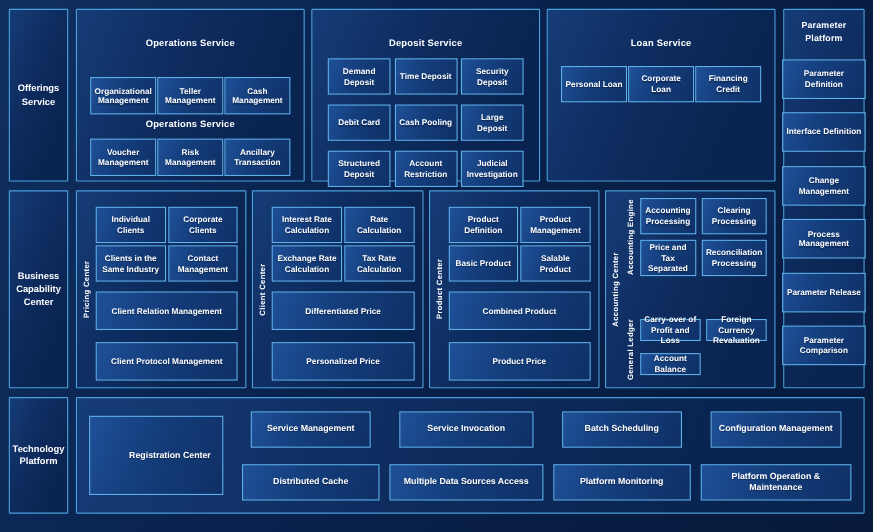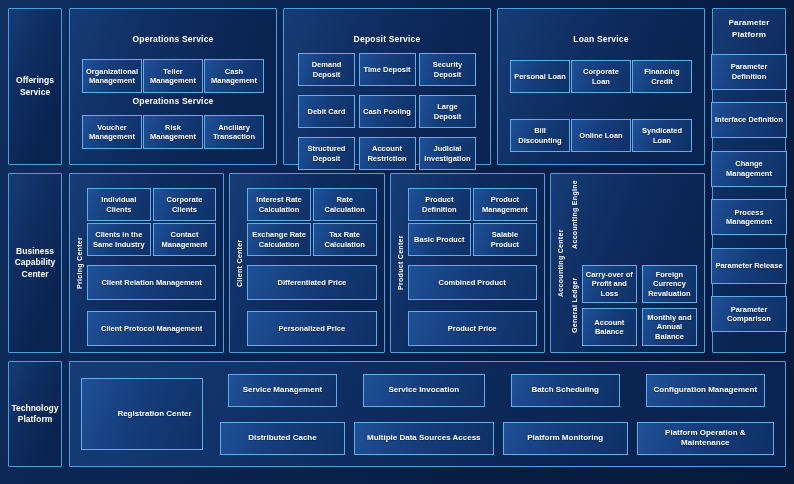--- a/index.html
+++ b/index.html
@@ -33,21 +33,21 @@
     background:linear-gradient(112deg,#1f5097 0%,#143d7b 45%,#0f3066 100%);
     display:flex;align-items:center;justify-content:center;text-align:center;
     font-size:7.5px;line-height:1.25;padding:2px 3px;
     text-shadow:0 1px 1px rgba(0,0,0,.35);
   }
   .ptitle{text-align:center;font-size:8.5px;letter-spacing:.2px;}
   
   .top-row{display:flex;gap:6px;}
   .top-row .panel{flex:1;display:flex;flex-direction:column;padding:25px 12px 8px;}
   .brow{display:flex;justify-content:space-between;}
-  .op .brow1{margin-top:15px;}
+  .op .brow1{margin-top:26px;}
   .op .mid-title{margin-top:3px;}
   .op .brow2{margin-top:9px;}
   .op .sbox{width:60px;height:34px;}
   .dep .brow{margin-top:9px;padding:0 2px;}
   .dep .sbox{width:57px;height:33px;}
   .loan .brow1{margin-top:16px;}
   .loan .brow2{margin-top:26px;}
   .loan .sbox{width:60px;height:33px;}
   
   .param{grid-column:3;grid-row:1/3;display:flex;flex-direction:column;align-items:center;padding:8px 17px;}
@@ -67,21 +67,21 @@
   .grid2{display:grid;grid-template-columns:1fr 1fr;gap:2px;}
   .grid2 .sbox{height:33px;}
   .wbox{height:36px;margin-top:9px;}
   .wbox.last{margin-top:11px;}
   
   .acct{padding:5px 7px 5px 2px;}
   .acct-groups{flex:1;display:flex;flex-direction:column;justify-content:space-between;}
   .acct-group{display:flex;gap:2px;}
   .acct-group .grid2{flex:1;gap:5px;}
   .g-engine .sbox{height:33px;}
-  .g-ledger .sbox{height:38px;}
+  .g-ledger .sbox{height:20px;}
   
   .tech-panel{grid-column:2/4;grid-row:3;display:flex;align-items:center;padding:10px 11px;gap:17px;}
   .reg-box{width:122px;height:72px;flex:0 0 122px;font-size:8px;padding-left:28px;}
   .tech-grid{flex:1;display:grid;grid-template-columns:1fr 1.12fr 1fr 1.1fr;gap:15px 9px;align-items:stretch;}
   .tech-grid .sbox{height:33px;font-size:8px;}
   .tech-grid .narrow{width:87%;justify-self:center;}
 </style>
 </head>
 <body>
 
@@ -124,25 +124,20 @@
         <div class="sbox">Judicial Investigation</div>
       </div>
     </section>
 
     <section class="panel loan">
       <div class="ptitle">Loan Service</div>
       <div class="brow brow1">
         <div class="sbox">Personal Loan</div>
         <div class="sbox">Corporate Loan</div>
         <div class="sbox">Financing Credit</div>
-      </div>
-      <div class="brow brow2">
-        <div class="sbox">Bill Discounting</div>
-        <div class="sbox">Online Loan</div>
-        <div class="sbox">Syndicated Loan</div>
       </div>
     </section>
   </div>
 
   <aside class="panel param">
     <div class="ptitle">
       <div>Parameter</div>
       <div>Platform</div>
     </div>
     <div class="sbox">Parameter Definition</div>
@@ -197,28 +192,33 @@
         <div class="sbox wbox">Combined Product</div>
         <div class="sbox wbox last">Product Price</div>
       </div>
     </section>
 
     <section class="panel acct">
       <div class="vlabel">Accounting Center</div>
       <div class="acct-groups">
         <div class="acct-group g-engine">
           <div class="vlabel">Accounting Engine</div>
+          <div class="grid2">
+            <div class="sbox">Accounting Processing</div>
+            <div class="sbox">Clearing Processing</div>
+            <div class="sbox">Price and Tax Separated</div>
+            <div class="sbox">Reconciliation Processing</div>
+          </div>
         </div>
         <div class="acct-group g-ledger">
           <div class="vlabel">General Ledger</div>
           <div class="grid2">
             <div class="sbox">Carry-over of Profit and Loss</div>
             <div class="sbox">Foreign Currency Revaluation</div>
             <div class="sbox">Account Balance</div>
-            <div class="sbox">Monthly and Annual Balance</div>
           </div>
         </div>
       </div>
     </section>
   </div>
 
   <div class="panel side-label">Technology Platform</div>
 
   <section class="panel tech-panel">
     <div class="sbox reg-box">Registration Center</div>

